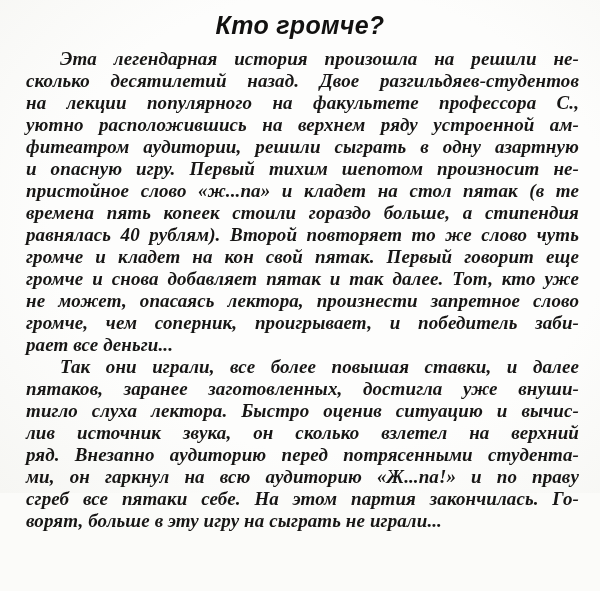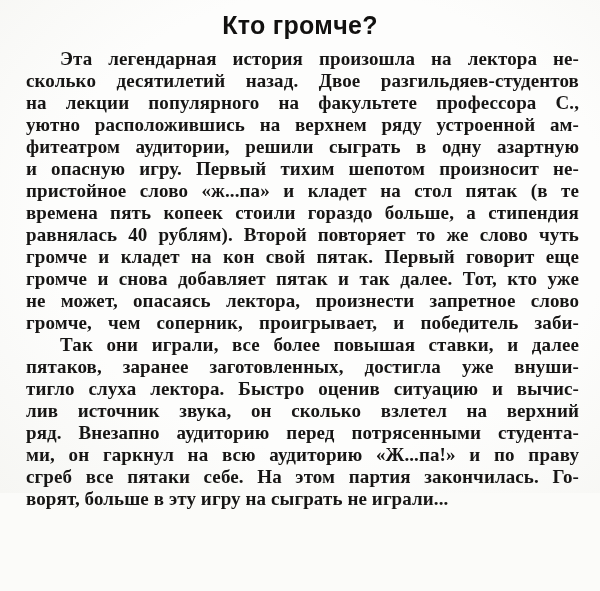--- a/index.html
+++ b/index.html
@@ -12,20 +12,21 @@
     overflow: hidden;
     background: #fbfbf9;
   }
   .page {
     position: relative;
     width: 600px;
     height: 493px;
     background: radial-gradient(ellipse at 55% 45%, #fdfdfc 60%, #f6f6f3 100%);
     font-family: "Liberation Serif", "DejaVu Serif", serif;
     color: #171615;
+    font-style: italic;
   }
   .title {
     margin: 0;
     padding-top: 10px;
     text-align: center;
     font-family: "Liberation Sans", "DejaVu Sans", sans-serif;
     font-weight: bold;
     font-size: 25px;
     line-height: 30px;
     letter-spacing: 0.3px;
@@ -54,33 +55,34 @@
     text-align: left;
     text-align-last: left;
   }
 </style>
 </head>
 <body style="background: rgb(251, 251, 249);">
 
 <div class="page" style="color: rgb(23, 22, 21);">
   <h1 class="title">Кто громче?</h1>
   <div class="body-text">
-      <div class="line first">Эта легендарная история произошла на лектора не-</div>
+      <div class="line first">Эта легендарная история произошла на решили не-</div>
       <div class="line">сколько десятилетий назад. Двое разгильдяев-студентов</div>
       <div class="line">на лекции популярного на факультете профессора С.,</div>
       <div class="line">уютно расположившись на верхнем ряду устроенной ам-</div>
       <div class="line">фитеатром аудитории, решили сыграть в одну азартную</div>
       <div class="line">и опасную игру. Первый тихим шепотом произносит не-</div>
       <div class="line">пристойное слово «ж...па» и кладет на стол пятак (в те</div>
       <div class="line">времена пять копеек стоили гораздо больше, а стипендия</div>
       <div class="line">равнялась 40 рублям). Второй повторяет то же слово чуть</div>
       <div class="line">громче и кладет на кон свой пятак. Первый говорит еще</div>
       <div class="line">громче и снова добавляет пятак и так далее. Тот, кто уже</div>
       <div class="line">не может, опасаясь лектора, произнести запретное слово</div>
       <div class="line">громче, чем соперник, проигрывает, и победитель заби-</div>
+      <div class="line last">рает все деньги...</div>
       <div class="line first">Так они играли, все более повышая ставки, и далее</div>
       <div class="line">пятаков, заранее заготовленных, достигла уже внуши-</div>
       <div class="line">тигло слуха лектора. Быстро оценив ситуацию и вычис-</div>
       <div class="line">лив источник звука, он сколько взлетел на верхний</div>
       <div class="line">ряд. Внезапно аудиторию перед потрясенными студента-</div>
       <div class="line">ми, он гаркнул на всю аудиторию «Ж...па!» и по праву</div>
       <div class="line">сгреб все пятаки себе. На этом партия закончилась. Го-</div>
       <div class="line last">ворят, больше в эту игру на сыграть не играли...</div>
     </div>
 </div>

